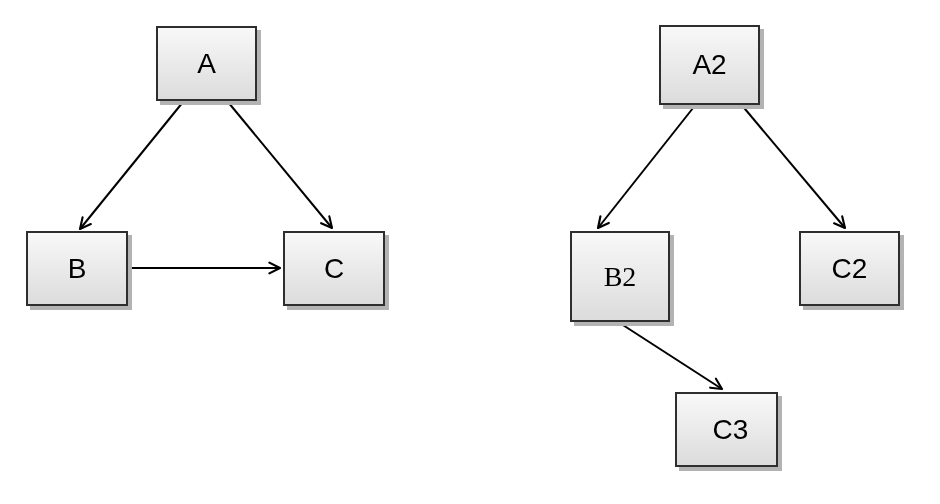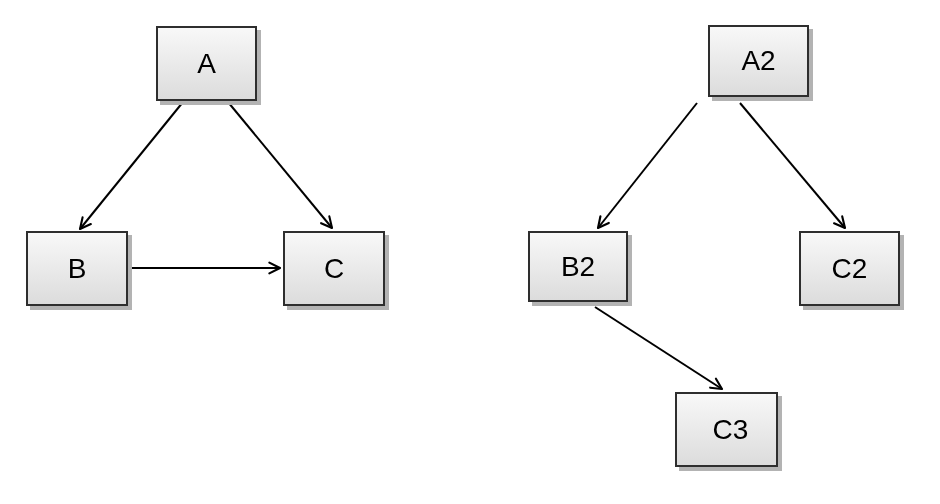--- a/index.html
+++ b/index.html
@@ -67,24 +67,24 @@
   <div id="node-layer">
       <div class="node" style="left: 156px; top: 26px; width: 101px; height: 75px; background: linear-gradient(rgb(248, 248, 248) 0%, rgb(220, 220, 220) 100%); border-color: rgb(46, 46, 46); box-shadow: rgb(179, 179, 179) 4px 4px 0px 0px;">
         <span class="node-label" style="color: rgb(0, 0, 0);">A</span>
       </div>
       <div class="node" style="left: 26px; top: 231px; width: 102px; height: 75px; background: linear-gradient(rgb(248, 248, 248) 0%, rgb(220, 220, 220) 100%); border-color: rgb(46, 46, 46); box-shadow: rgb(179, 179, 179) 4px 4px 0px 0px;">
         <span class="node-label" style="color: rgb(0, 0, 0);">B</span>
       </div>
       <div class="node" style="left: 283px; top: 231px; width: 102px; height: 75px; background: linear-gradient(rgb(248, 248, 248) 0%, rgb(220, 220, 220) 100%); border-color: rgb(46, 46, 46); box-shadow: rgb(179, 179, 179) 4px 4px 0px 0px;">
         <span class="node-label" style="color: rgb(0, 0, 0);">C</span>
       </div>
-      <div class="node" style="left: 708px; top: 25px; width: 101px; height: 72px; background: linear-gradient(rgb(248, 248, 248) 0%, rgb(220, 220, 220) 100%); border-color: rgb(46, 46, 46); box-shadow: rgb(179, 179, 179) 4px 4px 0px 0px;">
+      <div class="node" style="left: 659px; top: 25px; width: 101px; height: 80px; background: linear-gradient(rgb(248, 248, 248) 0%, rgb(220, 220, 220) 100%); border-color: rgb(46, 46, 46); box-shadow: rgb(179, 179, 179) 4px 4px 0px 0px;">
         <span class="node-label" style="color: rgb(0, 0, 0);">A2</span>
       </div>
-      <div class="node" style="left: 528px; top: 231px; width: 100px; height: 71px; background: linear-gradient(rgb(248, 248, 248) 0%, rgb(220, 220, 220) 100%); border-color: rgb(46, 46, 46); box-shadow: rgb(179, 179, 179) 4px 4px 0px 0px;">
+      <div class="node" style="left: 570px; top: 231px; width: 100px; height: 91px; background: linear-gradient(rgb(248, 248, 248) 0%, rgb(220, 220, 220) 100%); border-color: rgb(46, 46, 46); box-shadow: rgb(179, 179, 179) 4px 4px 0px 0px; font-family: Liberation Serif, serif;">
         <span class="node-label" style="color: rgb(0, 0, 0);">B2</span>
       </div>
       <div class="node" style="left: 799px; top: 231px; width: 101px; height: 75px; background: linear-gradient(rgb(248, 248, 248) 0%, rgb(220, 220, 220) 100%); border-color: rgb(46, 46, 46); box-shadow: rgb(179, 179, 179) 4px 4px 0px 0px;">
         <span class="node-label" style="color: rgb(0, 0, 0); text-align: right;">C2</span>
       </div>
       <div class="node" style="left: 675px; top: 392px; width: 103px; height: 75px; background: linear-gradient(rgb(248, 248, 248) 0%, rgb(220, 220, 220) 100%); border-color: rgb(46, 46, 46); box-shadow: rgb(179, 179, 179) 4px 4px 0px 0px; padding-left: 8px;">
         <span class="node-label" style="color: rgb(0, 0, 0);">C3</span>
       </div>
     </div>
 </div>

